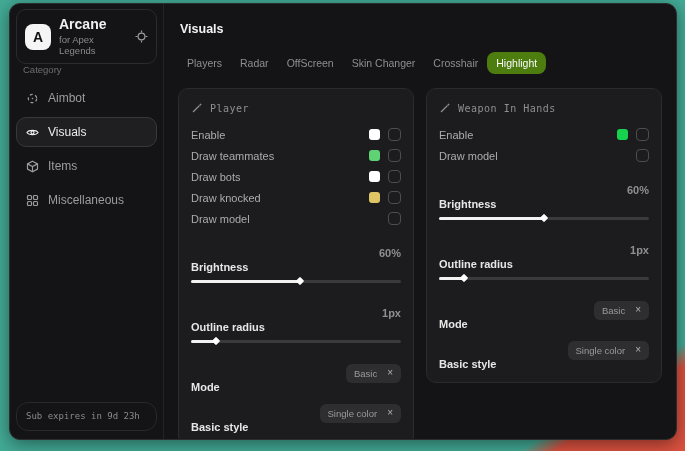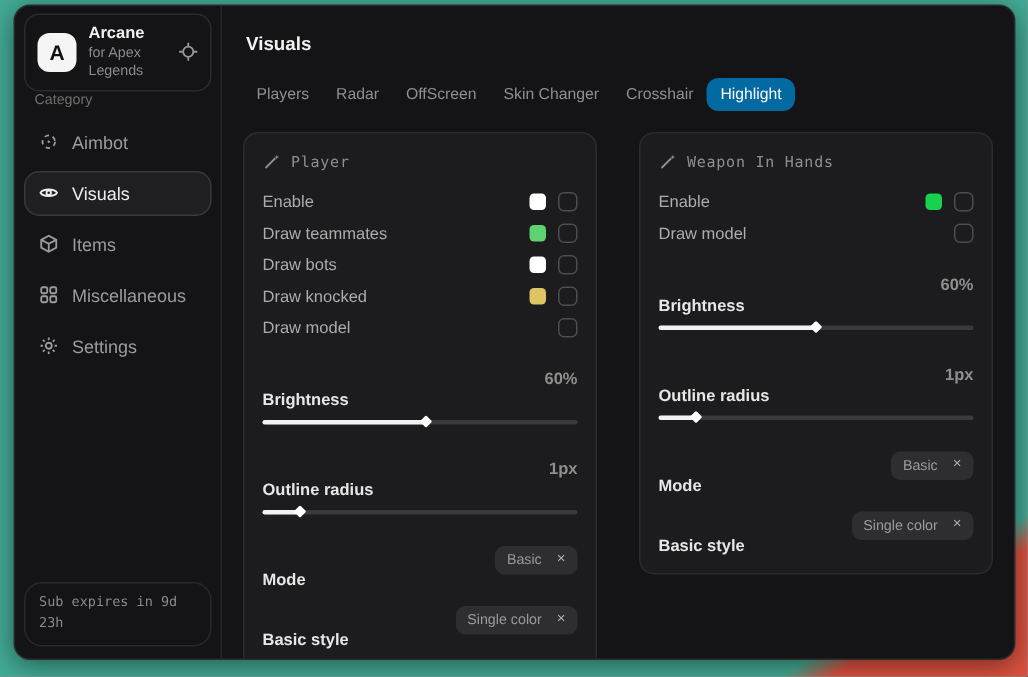--- a/index.html
+++ b/index.html
@@ -17,40 +17,40 @@
   }
   
   .sidebar { width:171px; border-right:1px solid #242426; padding:5px 6px 8px 6px;
              display:flex; flex-direction:column; }
   .header-card { border:1px solid #2b2b2d; border-radius:10px; padding:6px 8px;
                  display:flex; align-items:center; gap:8px; }
   .logo { width:26px; height:26px; background:#f5f5f5; border-radius:8px;
           display:flex; align-items:center; justify-content:center;
           color:#111; font-weight:700; font-size:14px; }
   .app-meta { flex:1; line-height:1.25; }
-  .app-name { color:#f0f0f0; font-size:11px; font-weight:700; }
+  .app-name { color:#f0f0f0; font-size:14px; font-weight:700; }
   .app-sub  { color:#8b8b8b; font-size:9.5px; }
   .target-btn { color:#9a9a9a; display:flex; }
   .category { margin:0 7px 6px 7px; color:#6e6e6e; font-size:9.5px; }
   .nav-item { display:flex; align-items:center; gap:9px; color:#9c9c9c;
               font-size:12px; padding:7px 9px; margin:2px 0; border:1px solid transparent;
               border-radius:10px; cursor:default; }
   .nav-item.active { background:#1f1f21; border-color:#38383a; color:#ededed; }
   .nav-item svg { flex:0 0 auto; }
   .side-spacer { flex:1; }
   .footer-card { border:1px solid #29292b; border-radius:12px; padding:7px 9px; line-height:1.5; }
   .footer-line1 { font-family:"DejaVu Sans Mono", monospace; font-size:9px; color:#8a8a8a; }
   .footer-line2 { font-size:9.5px; color:#cfcfcf; }
   
   .main { flex:1; padding:10px 14px; }
   .main-title { color:#f2f2f2; font-size:12.5px; font-weight:700; margin:8px 0 15px 2px; }
   .tabs { display:flex; align-items:flex-end; gap:0; margin-bottom:14px;margin-top:16px; }
   .tab { color:#8f8f8f; font-size:10.5px; padding:5px 9px; border-radius:8px; cursor:default; }
-  .tab.active { background:#0369a1; color:#fafafa; }
-  .panels { display:flex; gap:28px; align-items:flex-start; }
+  .tab.active { background:#4d7c0f; color:#fafafa; }
+  .panels { display:flex; gap:12px; align-items:flex-start; }
   .panel { width:236px; background:#1c1c1e; border:1px solid #2b2b2d; border-radius:10px;
            padding:10px 12px 12px 12px; }
   .panel-head { display:flex; align-items:center; gap:7px; color:#8f8f8f;
                 font-family:"DejaVu Sans Mono", monospace; font-size:10px;
                 letter-spacing:.5px; margin:3px 0 10px 0; }
   .row { display:flex; justify-content:space-between; align-items:center; min-height:21px; }
   .row-label { color:#acacac; font-size:11px; }
   .row-label.strong { color:#e7e7e7; font-weight:700;margin-top:28px; }
   .row-value { color:#8f8f8f; font-size:11px; font-weight:700; }
   .controls { display:flex; align-items:center; gap:8px; }
@@ -132,29 +132,20 @@
         <svg width="13" height="13" viewBox="0 0 13 13" fill="none" stroke="currentColor" stroke-width="1.2">
           <rect x="1.5" y="1.5" width="4" height="4" rx="1"></rect>
           <rect x="7.5" y="1.5" width="4" height="4" rx="1"></rect>
           <rect x="1.5" y="7.5" width="4" height="4" rx="1"></rect>
           <rect x="7.5" y="7.5" width="4" height="4" rx="1"></rect>
         </svg>
       </span>
       <span>Miscellaneous</span>
     </div>
 
-    <div class="nav-item">
-      <span>
-        <svg width="13" height="13" viewBox="0 0 13 13" fill="none" stroke="currentColor" stroke-width="1.2">
-          <circle cx="6.5" cy="6.5" r="2"></circle>
-          <path d="M6.5 1 L6.5 2.6 M6.5 10.4 L6.5 12 M1 6.5 L2.6 6.5 M10.4 6.5 L12 6.5 M2.6 2.6 L3.8 3.8 M9.2 9.2 L10.4 10.4 M10.4 2.6 L9.2 3.8 M3.8 9.2 L2.6 10.4"></path>
-        </svg>
-      </span>
-      <span>Settings</span>
-    </div>
 
     <div class="side-spacer"></div>
 
     <div class="footer-card">
       <div class="footer-line1">Sub expires in 9d 23h</div>
     </div>
   </div>
 
   <div class="main">
     <div class="main-title">Visuals</div>

